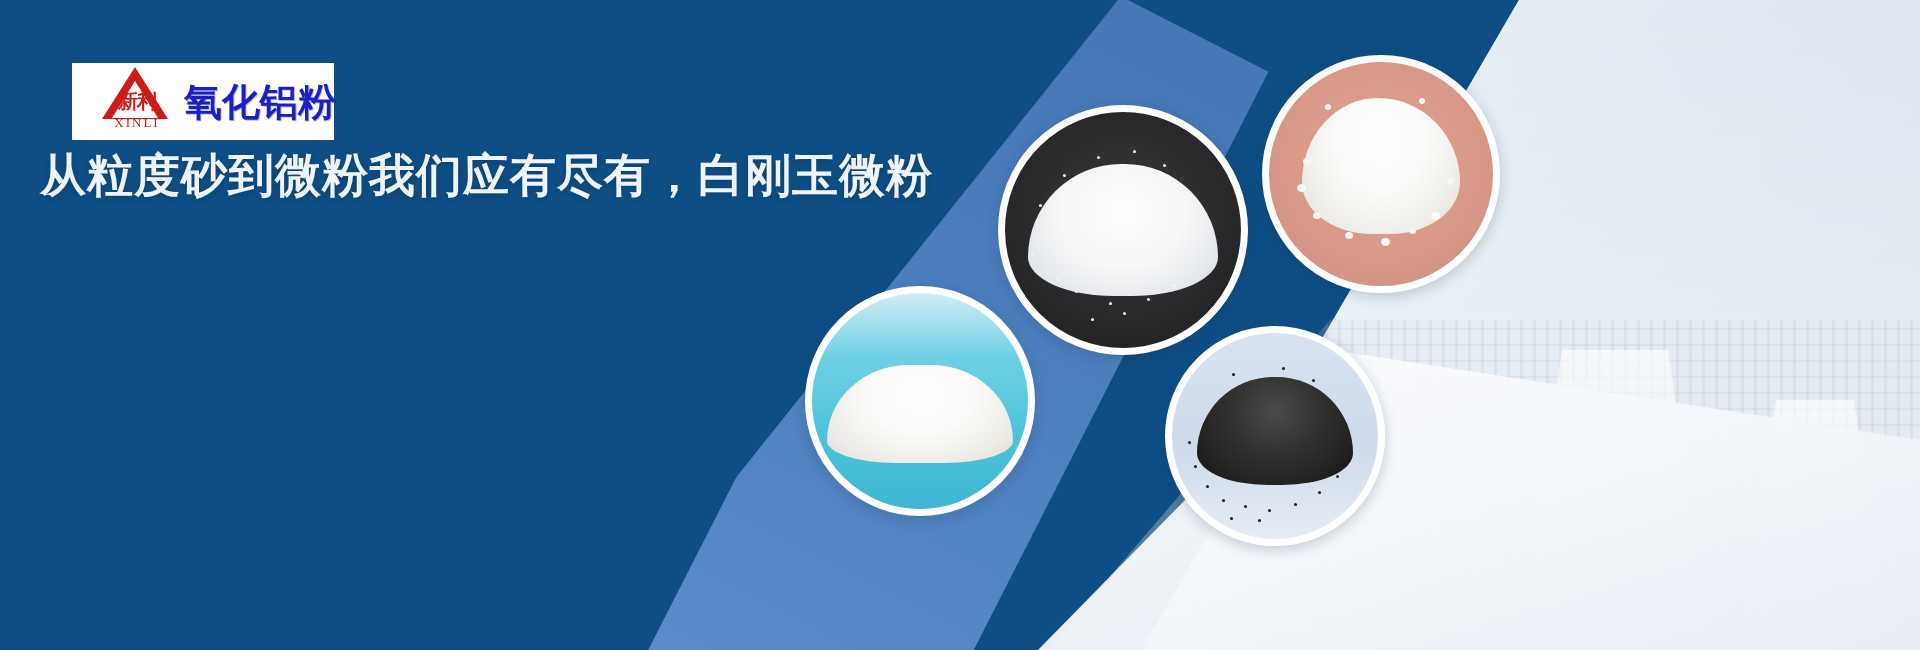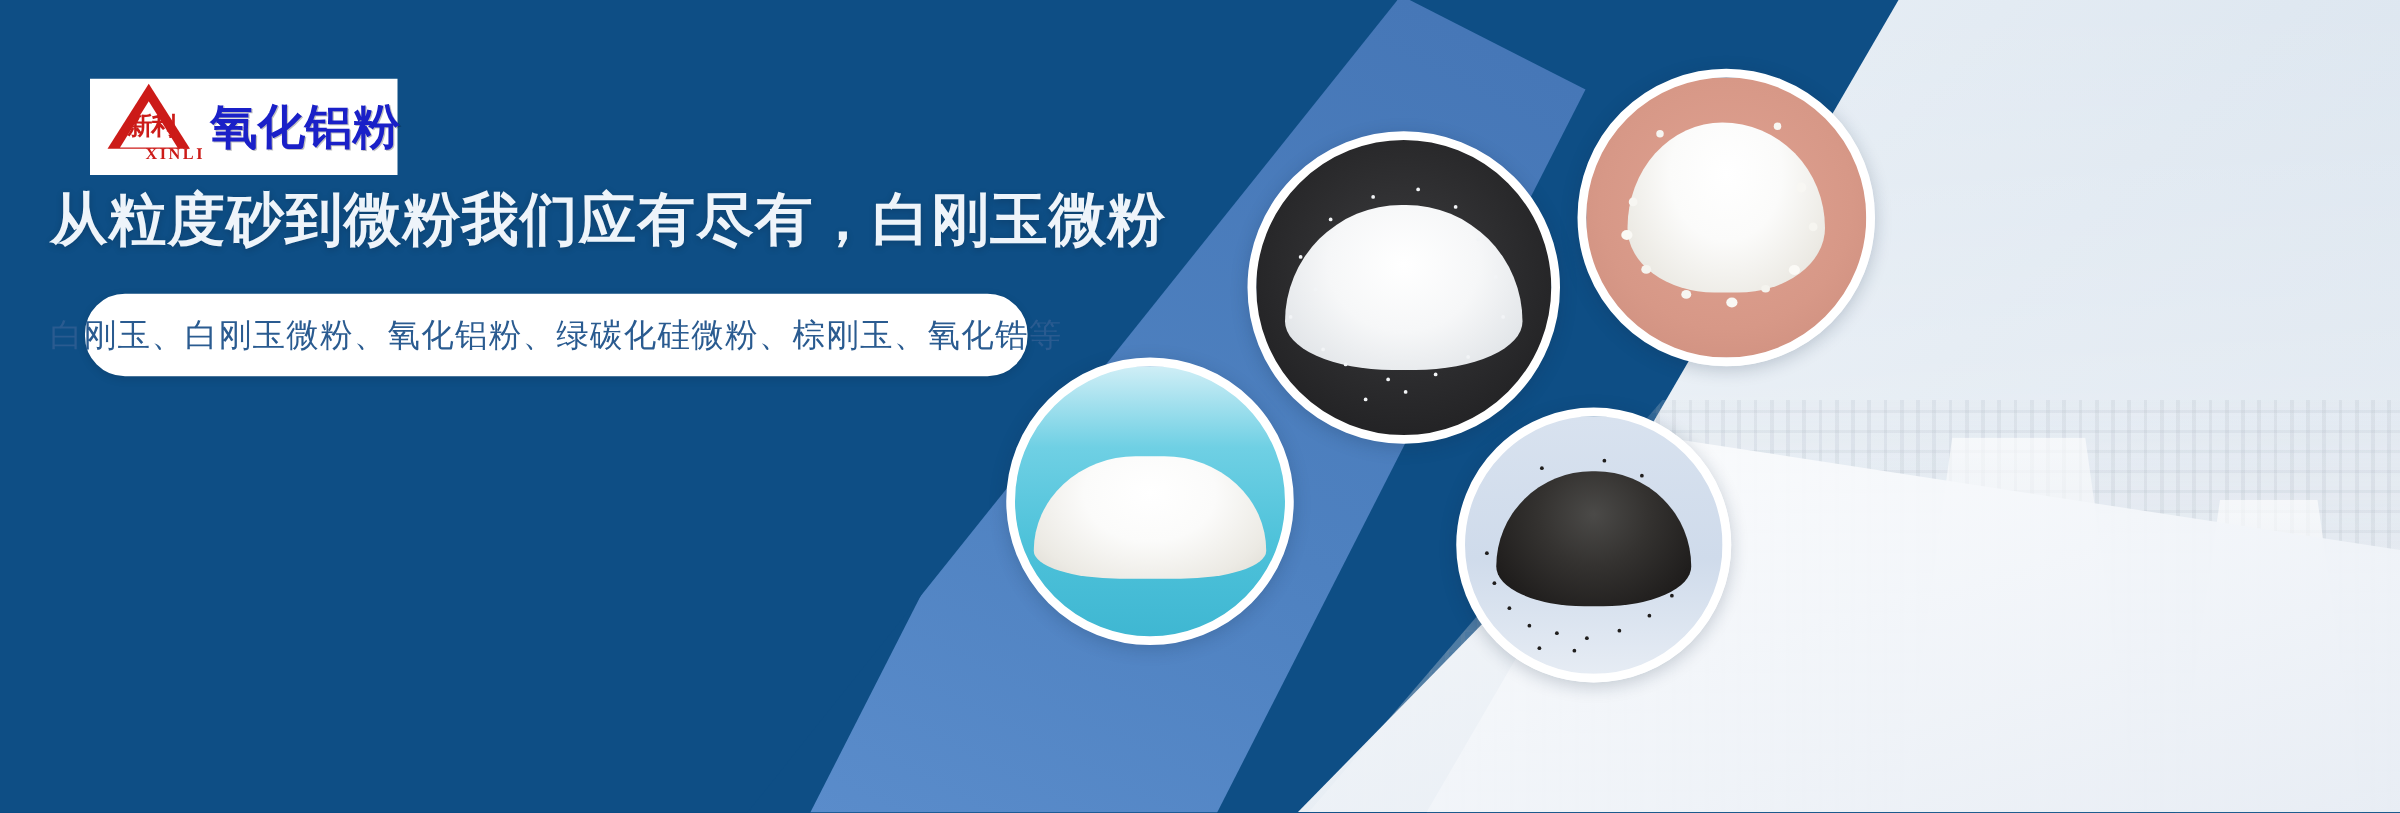--- a/index.html
+++ b/index.html
@@ -55,43 +55,43 @@
   }
   .deep-mask2{
     position:absolute;top:0;left:0;width:1300px;height:650px;
     background:#0e4e85;
     clip-path:polygon(0 0, 86% 0, 46% 100%, 0 100%);
   }
 
   
   #logo-box{
     position:absolute;left:72px;top:63px;width:246px;height:77px;
-    background:#ffffff;display:flex;align-items:center;
+    background:#ffffff;display:flex;align-items:center;padding-left:16px;
   }
   .logo-mark{
     position:relative;width:86px;height:74px;margin-left:6px;flex:0 0 auto;
   }
   .logo-tri{
     position:absolute;left:8px;top:2px;width:0;height:0;
     border-left:33px solid transparent;border-right:33px solid transparent;
     border-bottom:52px solid #cc1b18;
   }
   .logo-tri-inner{
     position:absolute;left:18px;top:16px;width:0;height:0;
     border-left:23px solid transparent;border-right:23px solid transparent;
     border-bottom:37px solid #ffffff;
   }
   .logo-cn{
     position:absolute;left:2px;top:26px;width:82px;text-align:center;
     color:#cc1b18;font-size:20px;font-weight:bold;line-height:1;
     letter-spacing:-1px;
   }
   .logo-en{
-    position:absolute;left:0;top:50px;width:86px;text-align:right;
-    color:#cc1b18;font-size:13px;font-weight:bold;letter-spacing:2px;
+    position:absolute;left:0;top:50px;width:86px;text-align:center;
+    color:#cc1b18;font-size:13px;font-weight:normal;letter-spacing:2px;
     font-family:"Liberation Serif","DejaVu Serif",serif;
   }
   .logo-text{
     color:#1a20c8;font-size:38px;font-weight:bold;letter-spacing:0px;
     margin-left:4px;line-height:1;white-space:nowrap;
     text-shadow:1px 1px 0 rgba(0,0,0,.25);
   }
 
   
   #headline{
@@ -189,23 +189,20 @@
       <div class="logo-tri"></div>
       <div class="logo-tri-inner"></div>
       <div class="logo-cn">新利</div>
       <div class="logo-en">XINLI</div>
     </div>
     <div class="logo-text">氧化铝粉</div>
   </div>
 
   <div id="headline">从粒度砂到微粉我们应有尽有，白刚玉微粉</div>
 
-  <div id="pill">
-    <span id="pill-text">白刚玉、白刚玉微粉、氧化铝粉、绿碳化硅微粉、棕刚玉、氧化锆等</span>
-  </div>
 
 
   <div class="circle" id="circle-white-grain">
     <div class="pile-mound grain-mound" style="top:52px;width:190px;height:132px;"></div>
     <div class="grain-speck" style="left:34px;top:92px;"></div>
     <div class="grain-speck" style="left:46px;top:118px;"></div>
     <div class="grain-speck" style="left:26px;top:140px;"></div>
     <div class="grain-speck" style="left:58px;top:62px;"></div>
     <div class="grain-speck" style="left:92px;top:44px;"></div>
     <div class="grain-speck" style="left:128px;top:38px;"></div>

